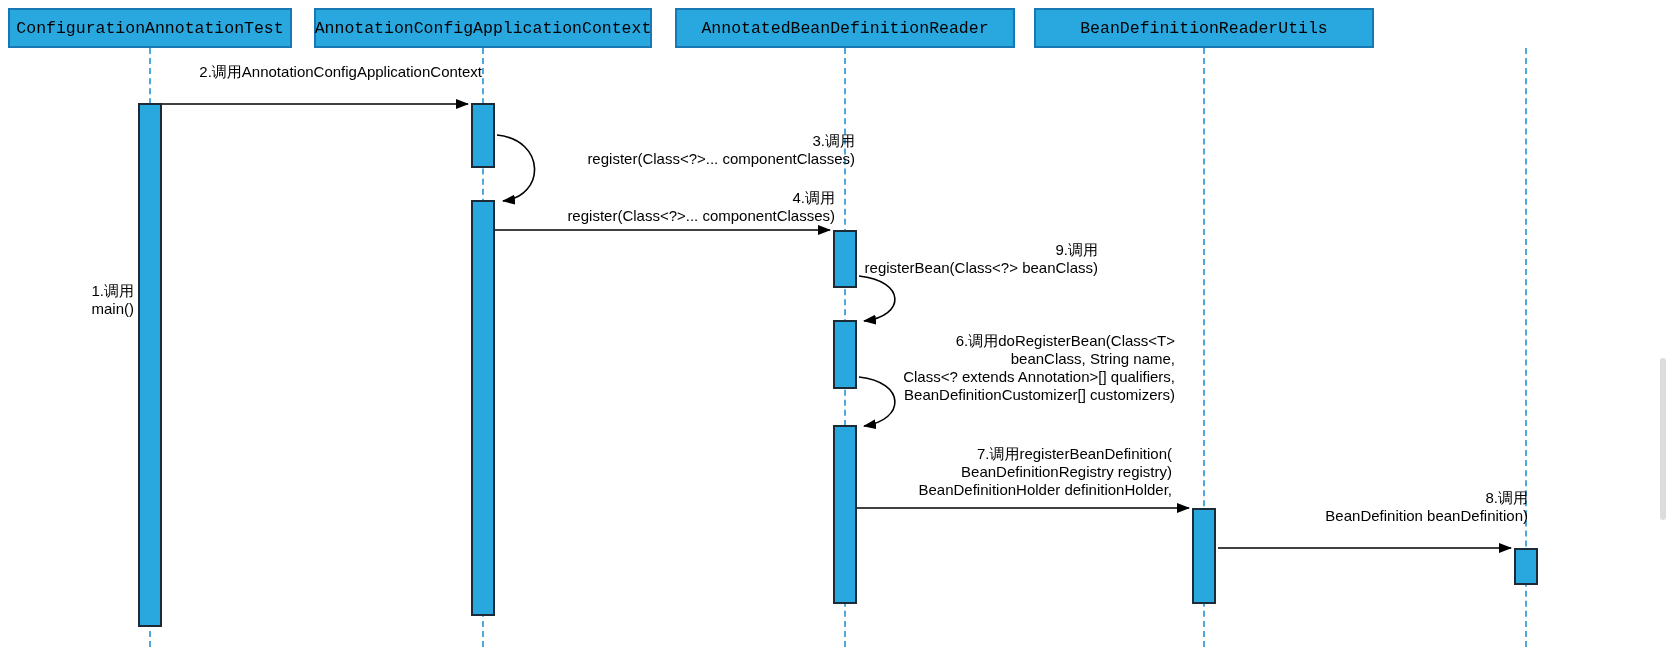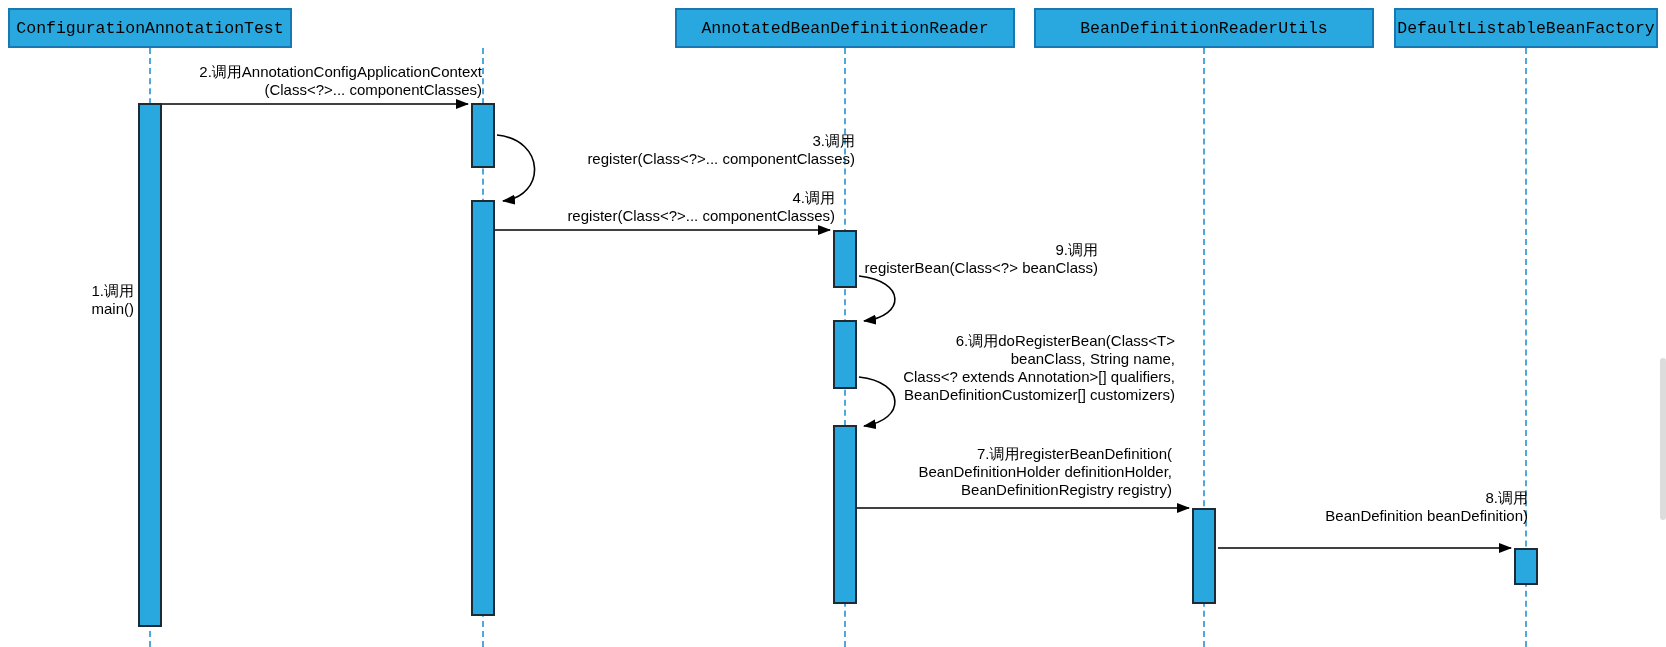--- a/index.html
+++ b/index.html
@@ -37,28 +37,28 @@
 
   <div class="lifeline" style="left:149px"></div>
   <div class="lifeline" style="left:482px"></div>
   <div class="lifeline" style="left:844px"></div>
   <div class="lifeline" style="left:1203px"></div>
   <div class="lifeline" style="left:1525px"></div>
 
   <div class="participant" style="left:8px;width:284px">
     <span>ConfigurationAnnotationTest</span>
   </div>
+  <div class="participant" style="left:314px;width:338px">
+    <span>AnnotationConfigApplicationContext</span>
+  </div>
   <div class="participant" style="left:675px;width:340px">
     <span>AnnotatedBeanDefinitionReader</span>
   </div>
   <div class="participant" style="left:1034px;width:340px">
     <span>BeanDefinitionReaderUtils</span>
-  </div>
-  <div class="participant" style="left:1394px;width:264px">
-    <span>DefaultListableBeanFactory</span>
   </div>
 
   <div class="bar" style="left:138px;top:103px;height:524px"></div>
   <div class="bar" style="left:471px;top:103px;height:65px"></div>
   <div class="bar" style="left:471px;top:200px;height:416px"></div>
   <div class="bar" style="left:833px;top:230px;height:58px"></div>
   <div class="bar" style="left:833px;top:320px;height:69px"></div>
   <div class="bar" style="left:833px;top:425px;height:179px"></div>
   <div class="bar" style="left:1192px;top:508px;height:96px"></div>
   <div class="bar" style="left:1514px;top:548px;height:37px"></div>
@@ -78,21 +78,20 @@
     <line x1="1218" y1="548" x2="1511" y2="548" stroke="#000" stroke-width="1.6" marker-end="url(#ah)"></line>
   </svg>
 
   <div class="msg" style="left:18px;width:116px;top:282px">
     <div>1.调用</div>
     <div>main()</div>
   </div>
 
   <div class="msg" style="left:150px;width:332px;top:63px">
     <div>2.调用AnnotationConfigApplicationContext</div>
-    <div>(Class&lt;?&gt;... componentClasses)</div>
   </div>
 
   <div class="msg" style="left:555px;width:300px;top:132px">
     <div>3.调用</div>
     <div>register(Class&lt;?&gt;... componentClasses)</div>
   </div>
 
   <div class="msg" style="left:505px;width:330px;top:189px">
     <div>4.调用</div>
     <div>register(Class&lt;?&gt;... componentClasses)</div>
@@ -105,22 +104,22 @@
 
   <div class="msg" style="left:860px;width:315px;top:332px">
     <div>6.调用doRegisterBean(Class&lt;T&gt;</div>
     <div>beanClass, String name,</div>
     <div>Class&lt;? extends Annotation&gt;[] qualifiers,</div>
     <div>BeanDefinitionCustomizer[] customizers)</div>
   </div>
 
   <div class="msg" style="left:862px;width:310px;top:445px">
     <div>7.调用registerBeanDefinition(</div>
+    <div>BeanDefinitionRegistry registry)</div>
     <div>BeanDefinitionHolder definitionHolder,</div>
-    <div>BeanDefinitionRegistry registry)</div>
   </div>
 
   <div class="msg" style="left:1198px;width:330px;top:489px">
     <div>8.调用</div>
     <div>BeanDefinition beanDefinition)</div>
   </div>
 
   <div class="scroll-thumb" style="left:1660px;top:358px;width:6px;height:162px"></div>
 
 </div>

